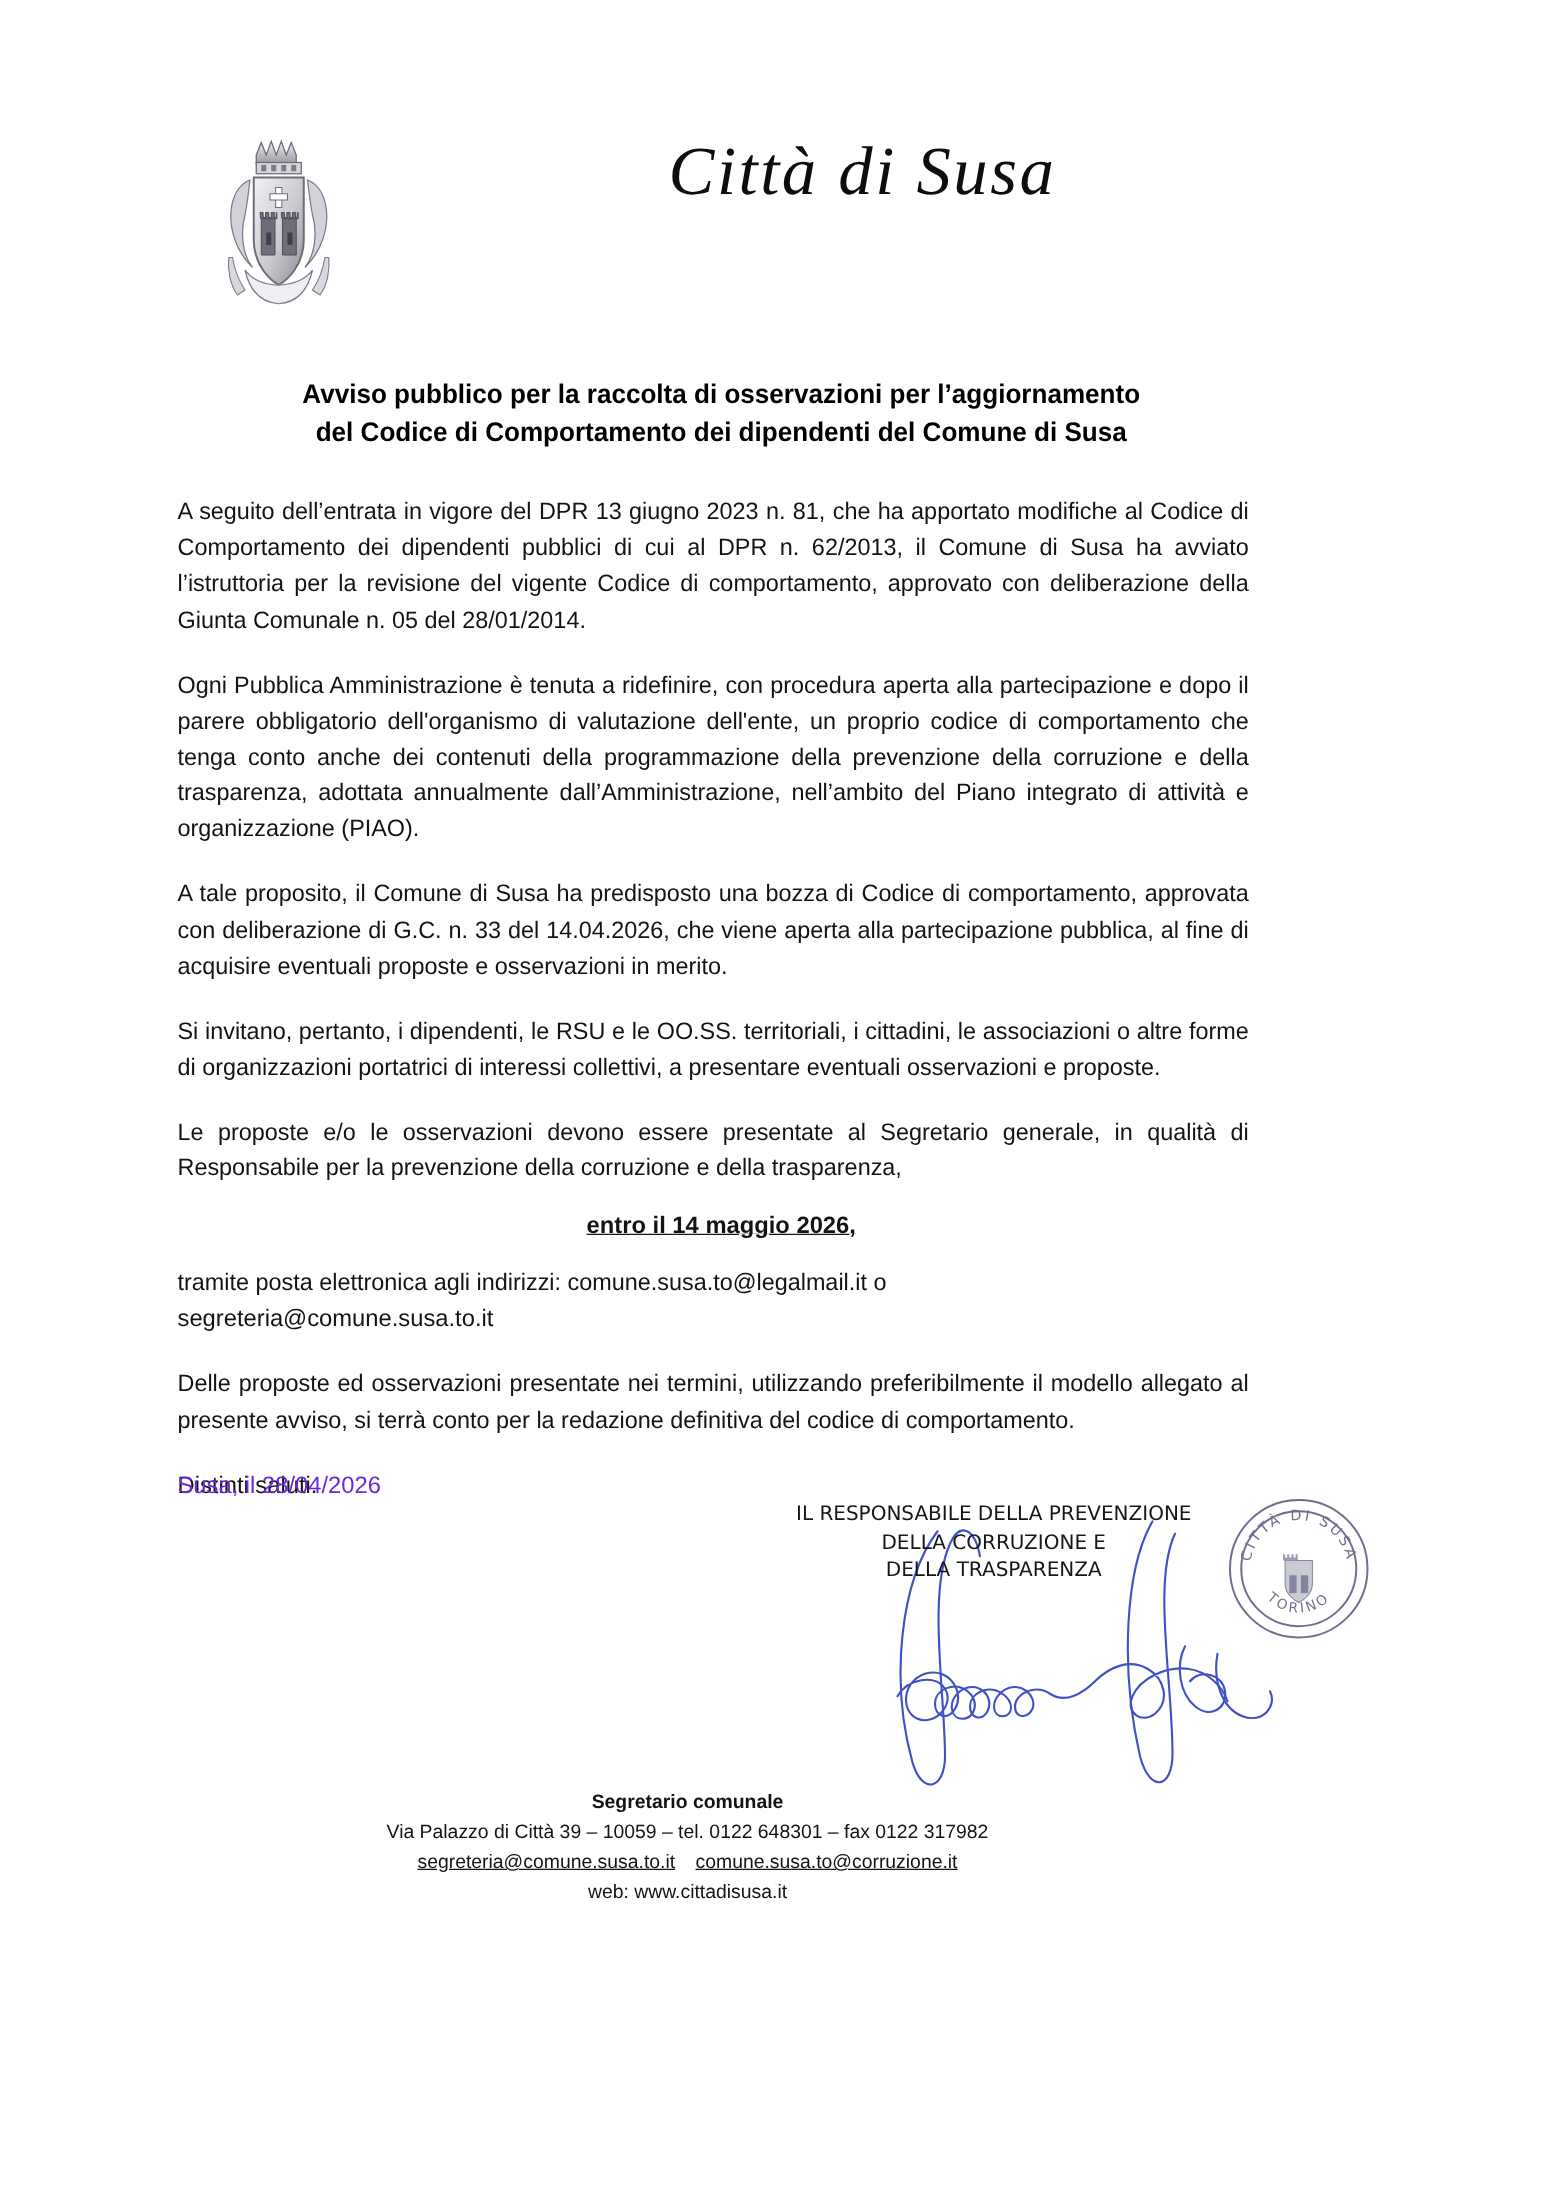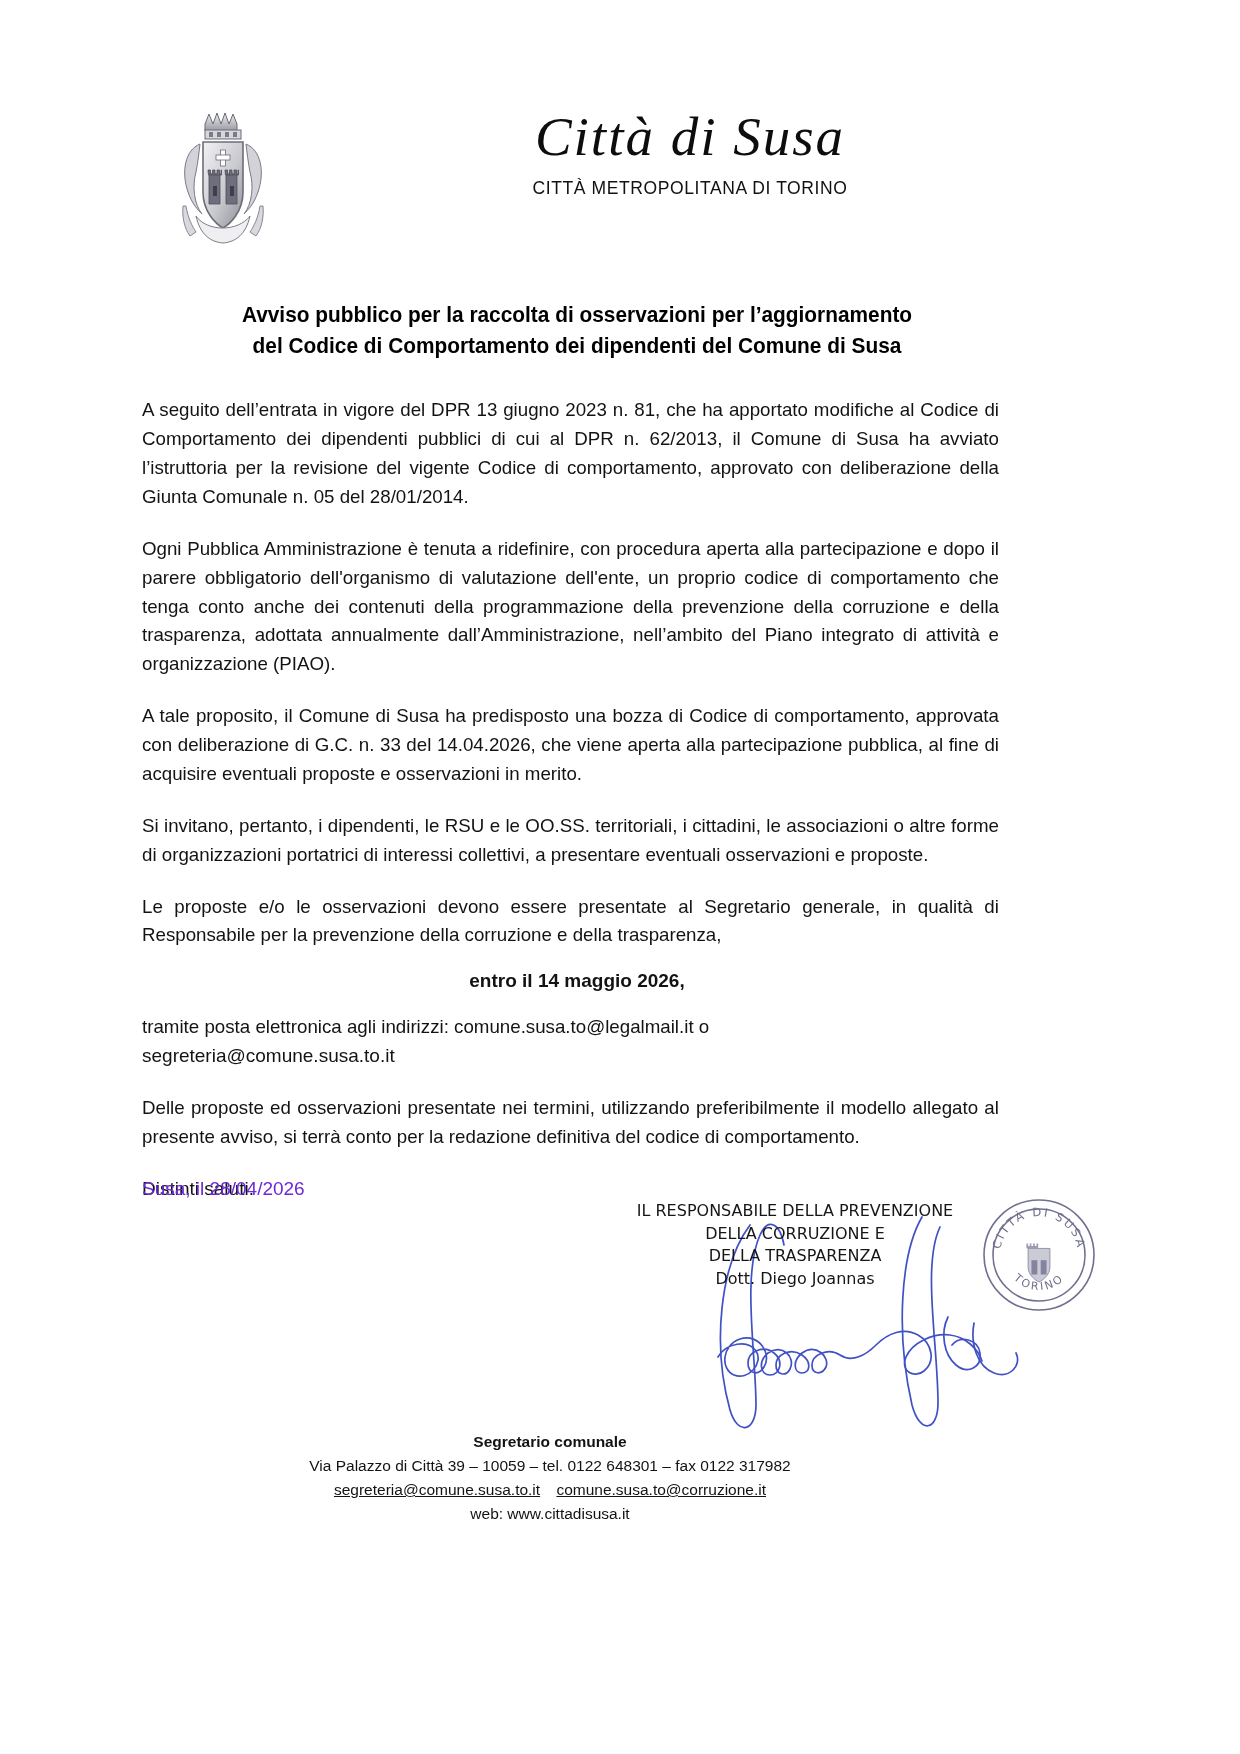--- a/index.html
+++ b/index.html
@@ -226,40 +226,39 @@
         </g>
 
         <path d="M24 116 C35 132 66 132 78 116 C74 134 64 142 51 143 C38 142 28 134 24 116 Z" fill="#efeff2" stroke="#7c7c88" stroke-width="1"></path>
         <path d="M14 106 C16 118 20 126 24 132 L18 136 C12 128 10 116 11 106 Z" fill="#d8d8de" stroke="#7c7c88" stroke-width="0.9"></path>
         <path d="M88 106 C86 118 82 126 78 132 L84 136 C90 128 92 116 91 106 Z" fill="#d8d8de" stroke="#7c7c88" stroke-width="0.9"></path>
       </svg>
     </div>
 
     <div class="header-titles">
       <div class="city-name">Città di Susa</div>
-      <div class="city-sub">CITTÀ METROPOLITANA DI TORINO</div>
     </div>
   </div>
 
   <div class="doc-body">
 
     <h1 class="doc-title">
       <span>Avviso pubblico per la raccolta di osservazioni per l’aggiornamento</span>
       <span class="l2">del Codice di Comportamento dei dipendenti del Comune di Susa</span>
     </h1>
 
     <p class="para">A seguito dell’entrata in vigore del DPR 13 giugno 2023 n. 81, che ha apportato modifiche al Codice di Comportamento dei dipendenti pubblici di cui al DPR n. 62/2013, il Comune di Susa ha avviato l’istruttoria per la revisione del vigente Codice di comportamento, approvato con deliberazione della Giunta Comunale n. 05 del 28/01/2014.</p>
     <p class="para">Ogni Pubblica Amministrazione è tenuta a ridefinire, con procedura aperta alla partecipazione e dopo il parere obbligatorio dell'organismo di valutazione dell'ente, un proprio codice di comportamento che tenga conto anche dei contenuti della programmazione della prevenzione della corruzione e della trasparenza, adottata annualmente dall’Amministrazione, nell’ambito del Piano integrato di attività e organizzazione (PIAO).</p>
     <p class="para">A tale proposito, il Comune di Susa ha predisposto una bozza di Codice di comportamento, approvata con deliberazione di G.C. n. 33 del 14.04.2026, che viene aperta alla partecipazione pubblica, al fine di acquisire eventuali proposte e osservazioni in merito.</p>
     <p class="para">Si invitano, pertanto, i dipendenti, le RSU e le OO.SS. territoriali, i cittadini, le associazioni o altre forme di organizzazioni portatrici di interessi collettivi, a presentare eventuali osservazioni e proposte.</p>
 
     <p class="para" style="margin-bottom:0;">
       <span>Le proposte e/o le osservazioni devono essere presentate al Segretario generale, in qualità di Responsabile per la prevenzione della corruzione e della trasparenza,</span>
     </p>
-    <p class="plain" style="margin:17px;">
+    <p class="plain" style="margin:17px;text-decoration:underline;">
       <span class="center-bold"><span class="nowrap">entro il 14 maggio 2026</span><span>,</span></span>
     </p>
     <p class="para" style="margin-bottom:0;">tramite posta elettronica agli indirizzi: comune.susa.to@legalmail.it o</p>
     <p class="plain">segreteria@comune.susa.to.it</p>
 
     <p class="para">Delle proposte ed osservazioni presentate nei termini, utilizzando preferibilmente il modello allegato al presente avviso, si terrà conto per la redazione definitiva del codice di comportamento.</p>
 
     <p class="plain">Distinti saluti.</p>
   </div>
 
@@ -311,21 +310,20 @@
                  C318 134 300 130 292 140"></path>
         <path d="M314 118 C310 140 318 162 334 168 C350 174 362 160 356 148"></path>
       </g>
     </svg>
   </div>
 
   <div class="signature-block">
     <div>IL RESPONSABILE DELLA PREVENZIONE</div>
     <div>DELLA CORRUZIONE E</div>
     <div>DELLA TRASPARENZA</div>
-    <div>Dott. Diego Joannas</div>
   </div>
 
   <div class="footer">
     <div class="f-title">Segretario comunale</div>
     <div>Via Palazzo di Città 39 – 10059 – tel. 0122 648301 – fax 0122 317982</div>
     <div>
       <span class="f-link">segreteria@comune.susa.to.it</span><span class="sep"> </span><span class="f-link">comune.susa.to@corruzione.it</span>
     </div>
     <div>web: www.cittadisusa.it</div>
   </div>

